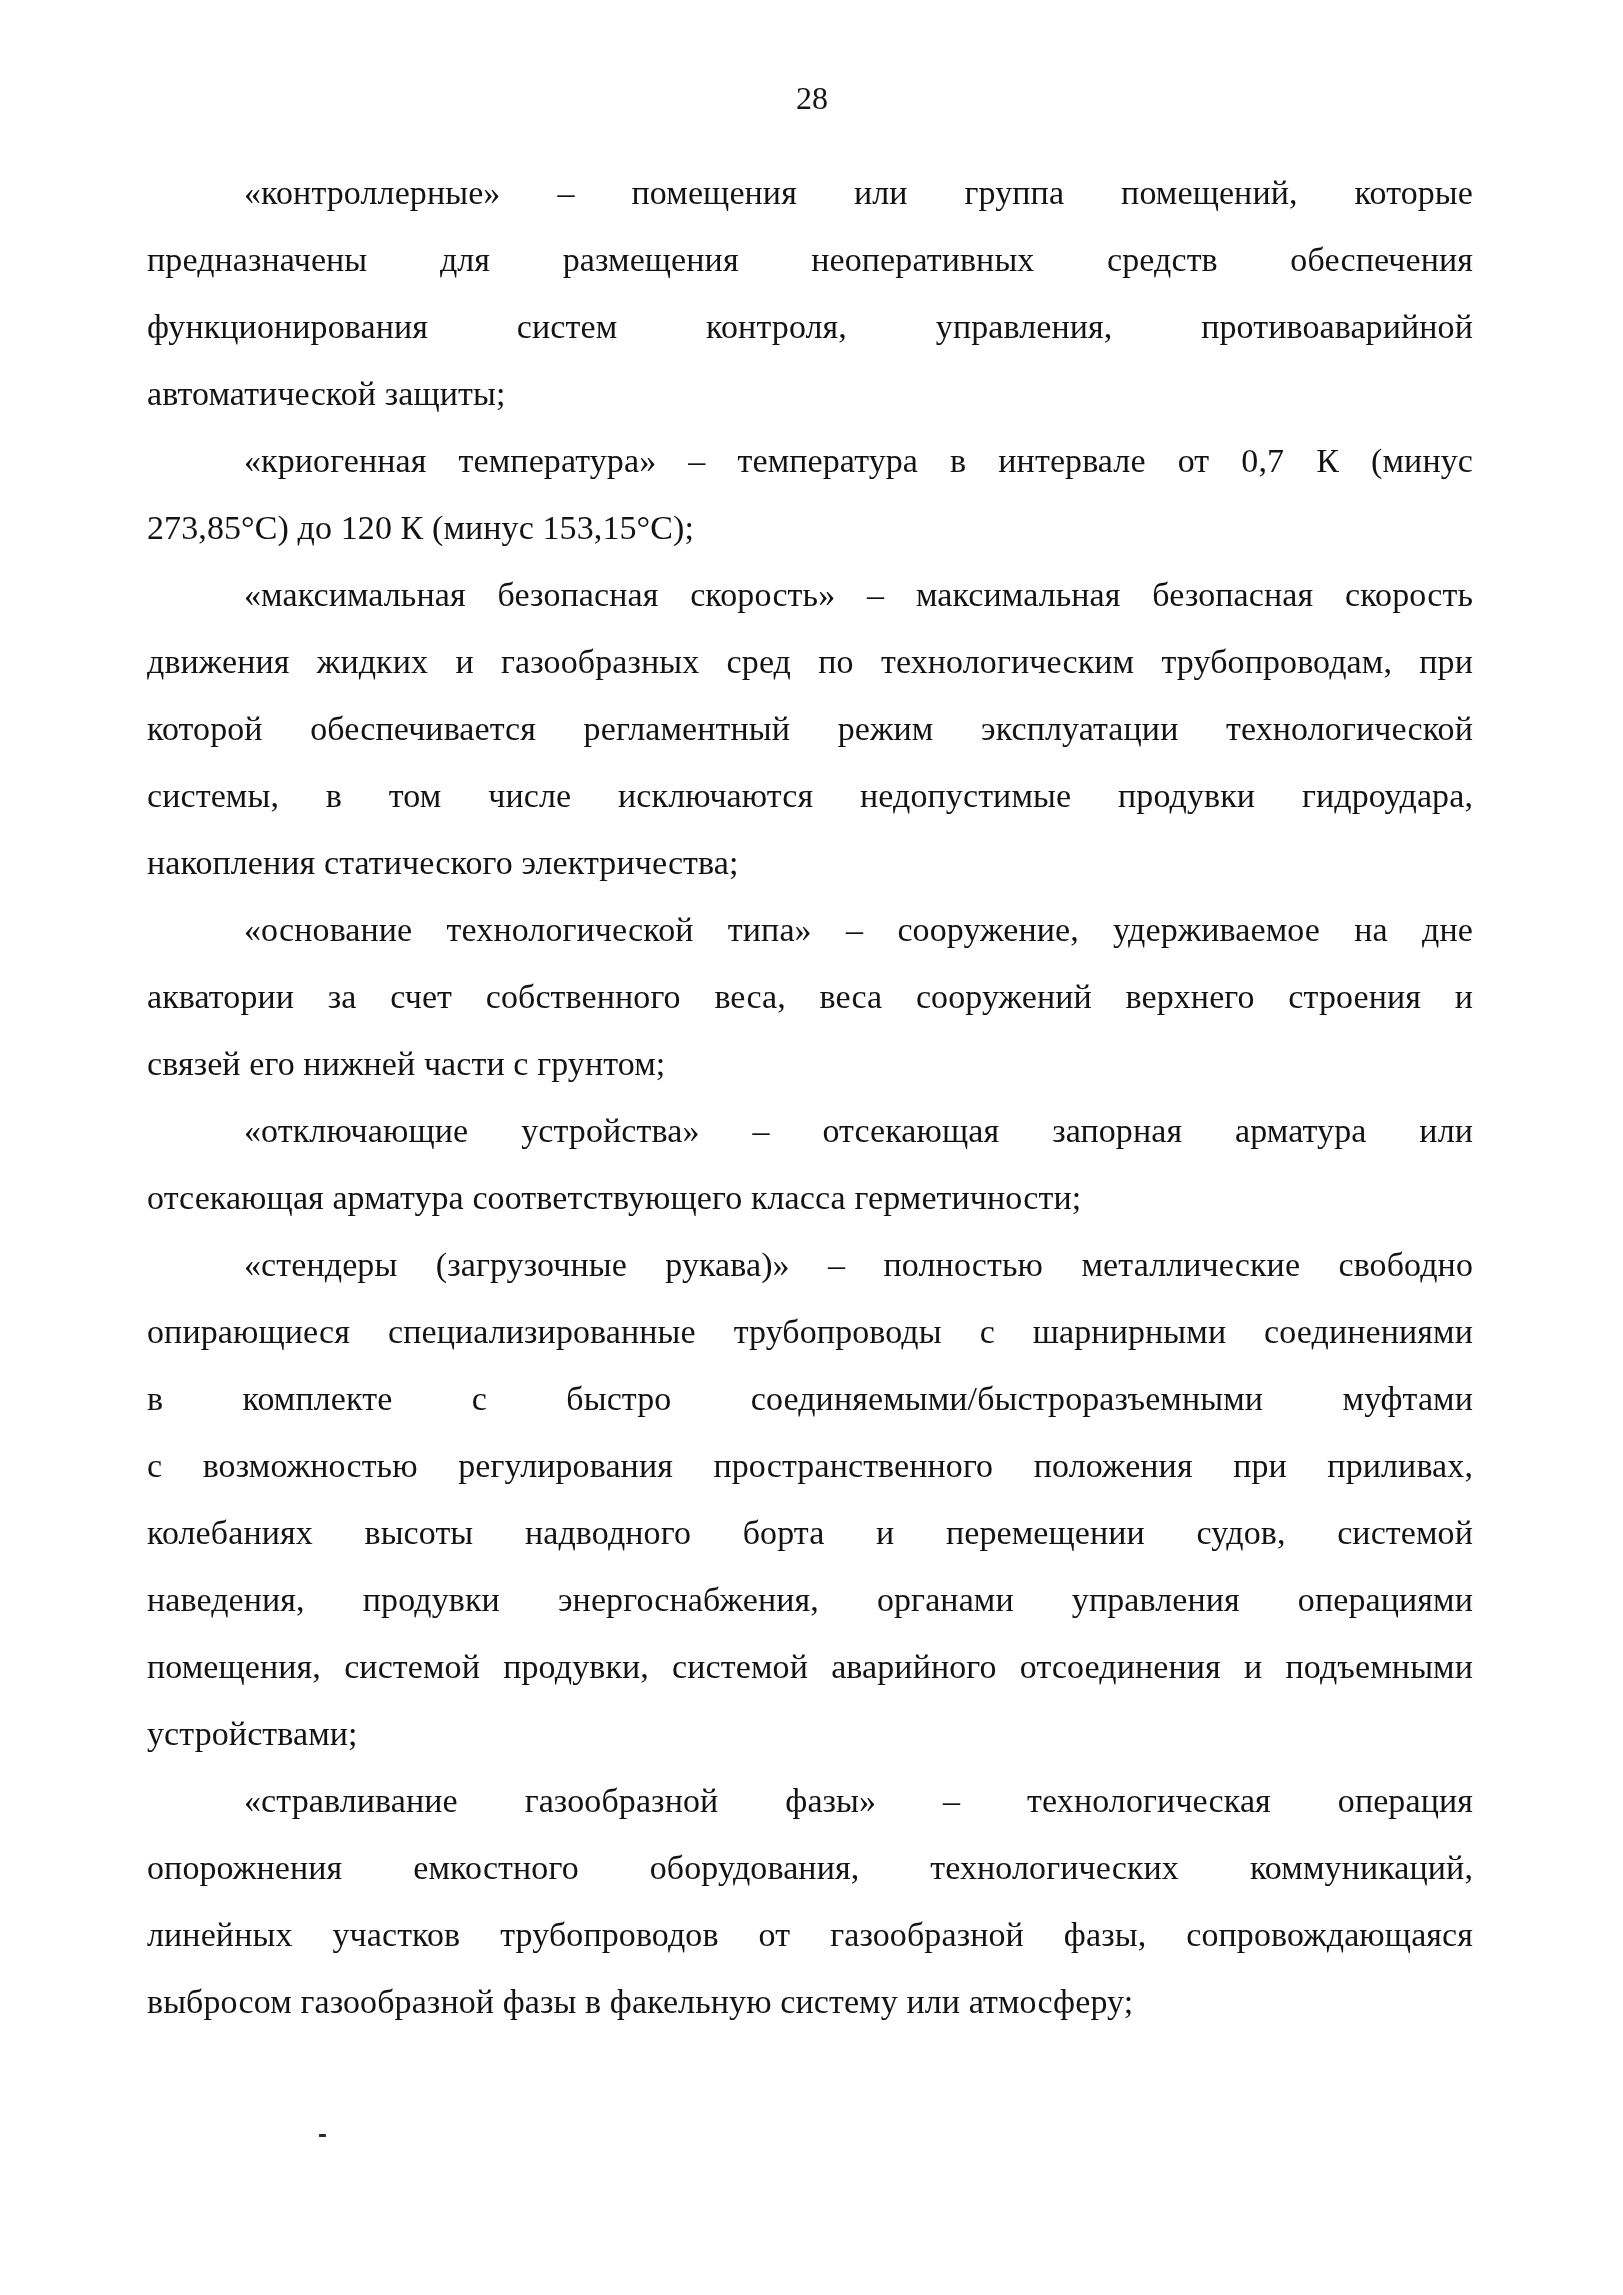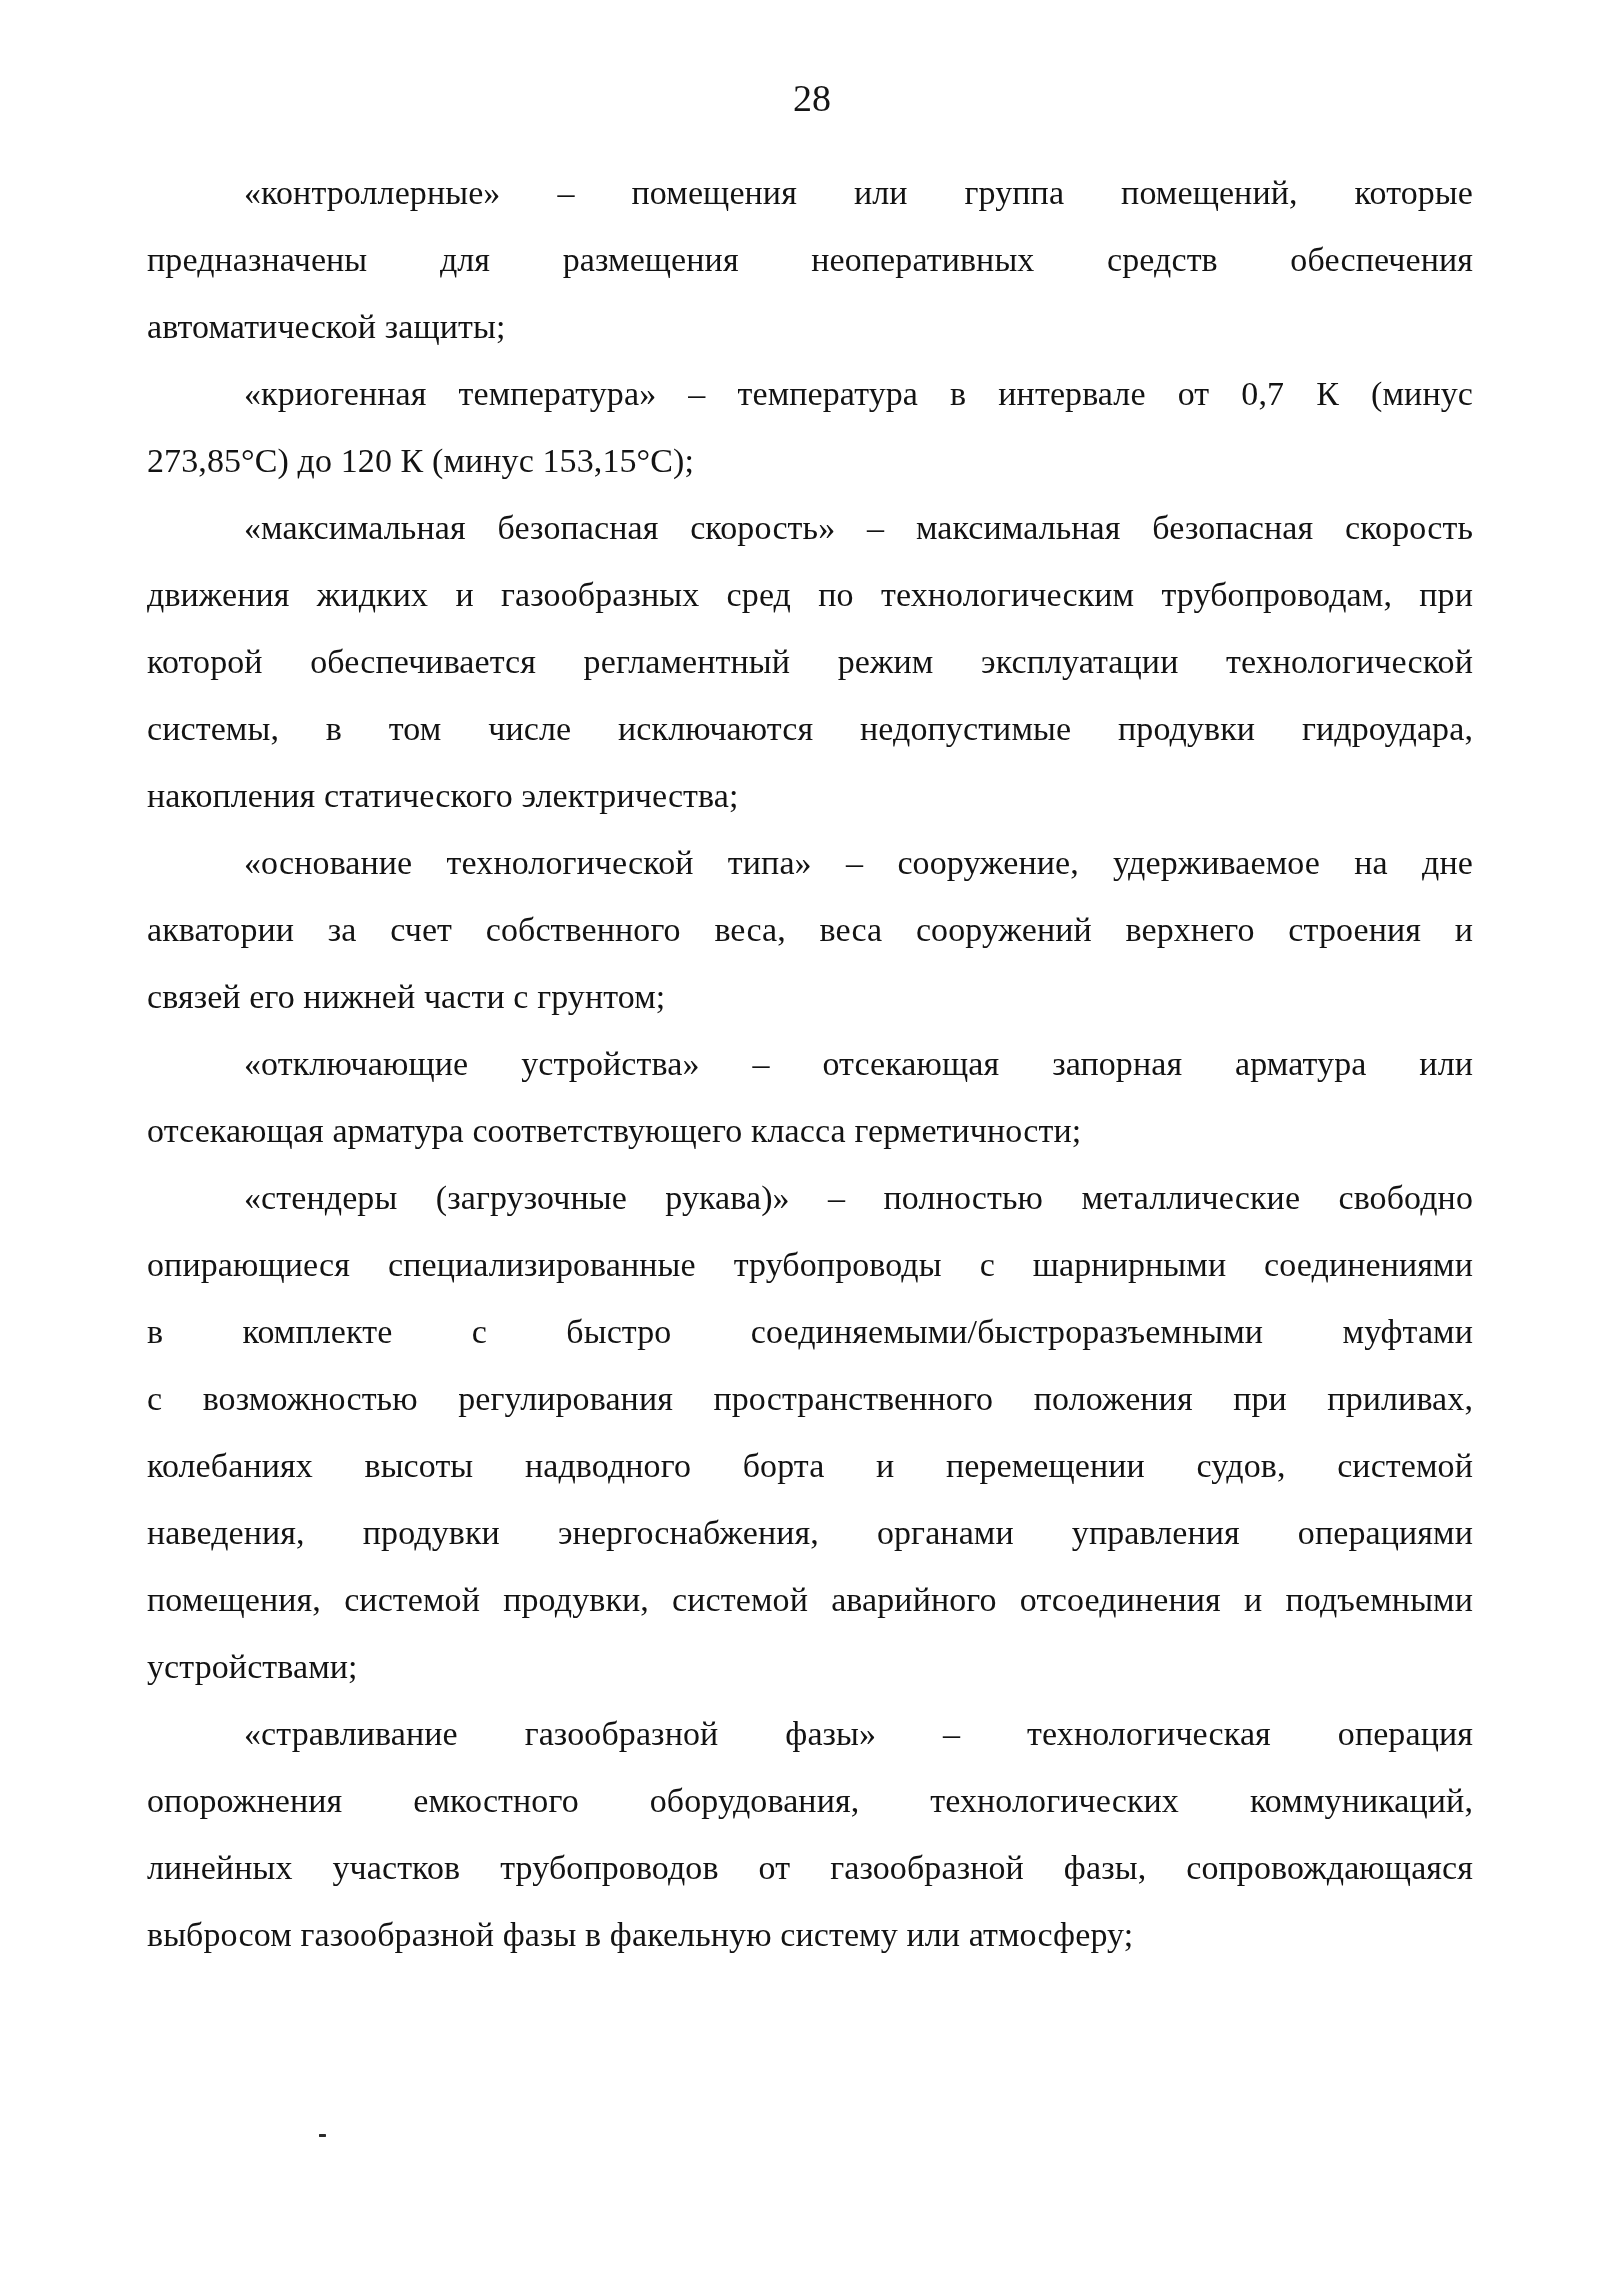--- a/index.html
+++ b/index.html
@@ -16,21 +16,21 @@
     color: #111111;
     font-family: "Liberation Serif", "DejaVu Serif", serif;
     overflow: hidden;
   }
   .page-number {
     position: absolute;
     top: 79px;
     left: 0;
     width: 100%;
     text-align: center;
-    font-size: 38px;
+    font-size: 32px;
     line-height: 39px;
     color: #151515;
   }
   .text-block {
     position: absolute;
     top: 159px;
     left: 147px;
     width: 1326px;
     font-size: 34px;
     line-height: 67px;
@@ -65,20 +65,21 @@
 </head>
 <body>
 
 <div class="page">
   <div class="page-number">28</div>
 
   <div class="text-block" id="text-block">
       <div class="para">
         <div class="line para-first">«контроллерные» – помещения или группа помещений, которые</div>
         <div class="line">предназначены для размещения неоперативных средств обеспечения</div>
+        <div class="line">функционирования систем контроля, управления, противоаварийной</div>
         <div class="line para-last">автоматической защиты;</div>
       </div>
       <div class="para">
         <div class="line para-first">«криогенная температура» – температура в интервале от 0,7 К (минус</div>
         <div class="line para-last">273,85°С) до 120 К (минус 153,15°С);</div>
       </div>
       <div class="para">
         <div class="line para-first">«максимальная безопасная скорость» – максимальная безопасная скорость</div>
         <div class="line">движения жидких и газообразных сред по технологическим трубопроводам, при</div>
         <div class="line">которой обеспечивается регламентный режим эксплуатации технологической</div>

